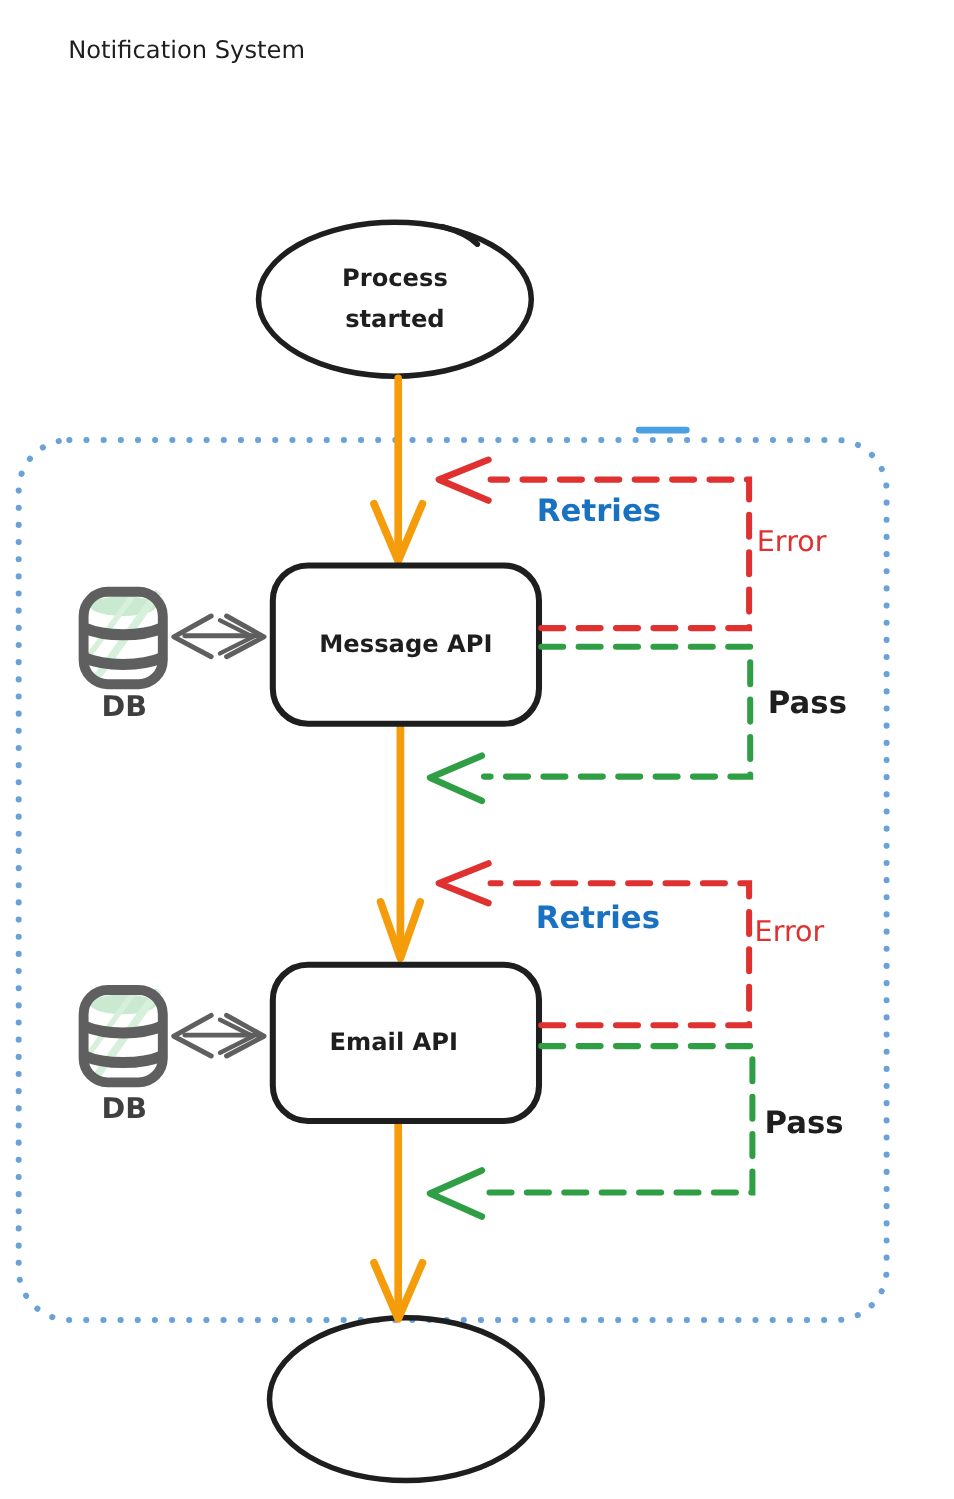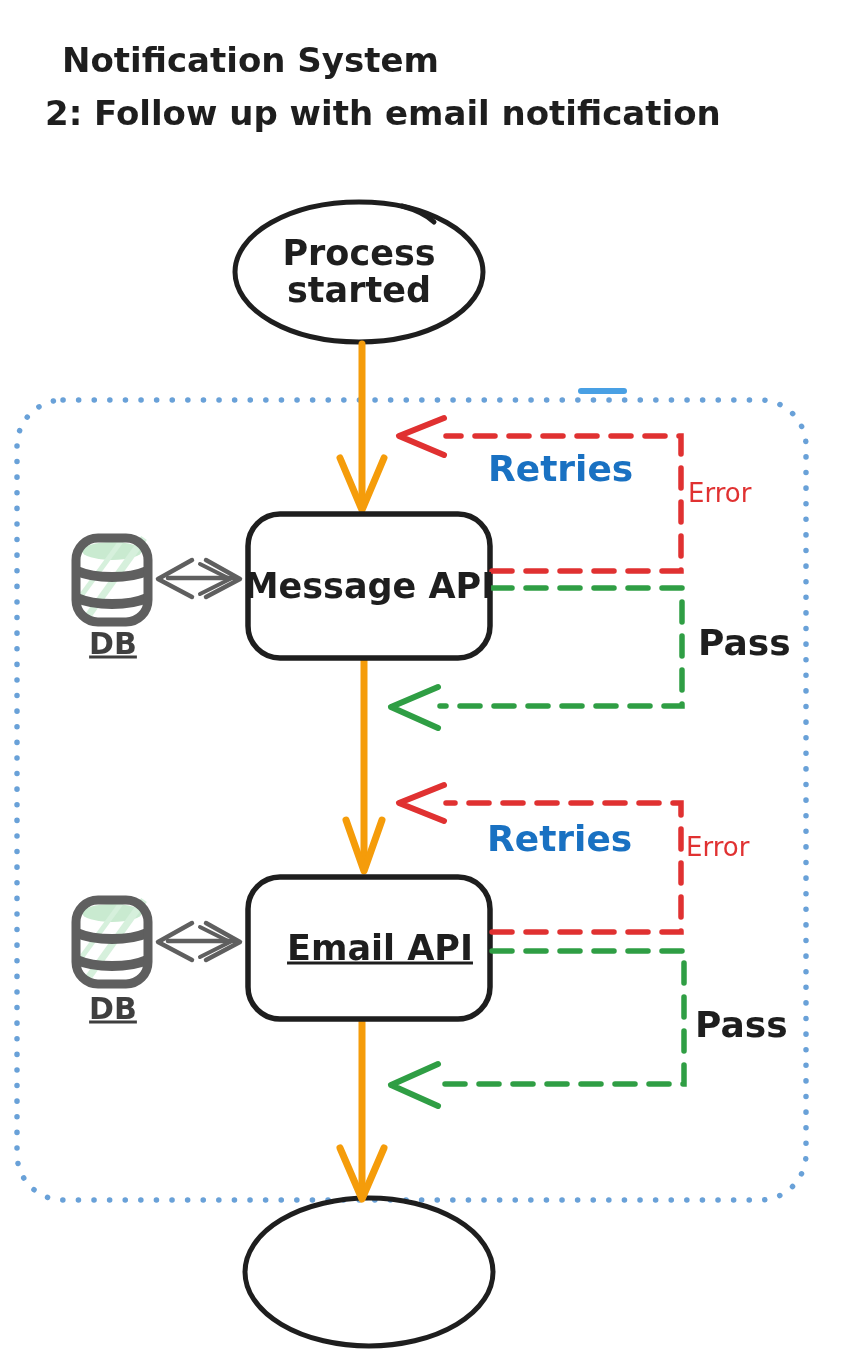--- a/index.html
+++ b/index.html
@@ -16,28 +16,28 @@
     --db-stripe:#d6f0dc;
     --db-text:#3f3f3f;
   }
   html,body{margin:0;padding:0;background:#fff;}
   .canvas{
     position:relative;width:867px;height:1363px;background:#ffffff;
     overflow:hidden;font-family:"DejaVu Sans",sans-serif;color:var(--ink);
   }
   .canvas svg{position:absolute;left:0;top:0;}
   .lbl{position:absolute;white-space:nowrap;}
-  .title-block{position:absolute;left:45px;top:20px;font-size:34px;font-weight:bold;line-height:53px;color:var(--ink);margin-top:14px;}
+  .title-block{position:absolute;left:45px;top:20px;font-size:22px;font-weight:normal;line-height:53px;color:var(--ink);}
   .title-line1{padding-left:17px;}
-  .node-label{position:absolute;transform:translate(-50%,-50%);font-size:35px;font-weight:bold;color:var(--ink);text-align:center;line-height:37px;}
-  .edge-label{font-size:36px;font-weight:bold;}
+  .node-label{position:absolute;transform:translate(-50%,-50%);font-size:22px;font-weight:bold;color:var(--ink);text-align:center;line-height:37px;}
+  .edge-label{font-size:28px;font-weight:bold;}
   .retries{color:var(--blue);}
   .error{color:var(--red);font-size:26px;font-weight:normal;}
   .pass{color:var(--ink);}
-  .db-label{position:absolute;transform:translate(-50%,-50%);font-size:30px;font-weight:bold;color:var(--db-text);text-decoration:underline;}
+  .db-label{position:absolute;transform:translate(-50%,-50%);font-size:26px;font-weight:bold;color:var(--db-text);}
   .brand{position:absolute;left:577px;top:344px;font-family:"Liberation Sans",sans-serif;font-size:35px;font-weight:700;color:var(--brand);letter-spacing:.5px;}
   .brand-underline{position:absolute;left:578px;top:388px;width:49px;height:6px;border-radius:3px;background:var(--brand-underline);}
   
   .s-ink{stroke:var(--ink);fill:none;}
   .s-orange{stroke:var(--orange);fill:none;}
   .s-red{stroke:var(--red);fill:none;}
   .s-green{stroke:var(--green);fill:none;}
   .s-gray{stroke:var(--gray);fill:none;}
 </style>
 </head>
@@ -123,28 +123,27 @@
     <g>
       <line x1="168" y1="941" x2="236" y2="941" class="s-gray" stroke-width="4.5" stroke-linecap="round"></line>
       <polyline points="192,923 158,942 192,960" class="s-gray" stroke-width="4.5" stroke-linecap="round" stroke-linejoin="round"></polyline>
       <polyline points="206,923 240,942 206,960" class="s-gray" stroke-width="4.5" stroke-linecap="round" stroke-linejoin="round"></polyline>
       <polyline points="200,927 230,942 200,957" class="s-gray" stroke-width="4" stroke-linecap="round" stroke-linejoin="round"></polyline>
     </g>
   </svg>
 
   <div class="title-block">
     <div class="title-line1">Notification System</div>
-    <div>2: Follow up with email notification</div>
   </div>
 
   <div class="brand-underline"></div>
 
   <div class="node-label" style="left:359px;top:272px;width:170px;white-space:normal;">Process started</div>
   <div class="node-label" style="left:369px;top:586px;">Message API</div>
-  <div class="node-label" style="left:380px;top:948px;text-decoration:underline;">Email API</div>
+  <div class="node-label" style="left:358px;top:948px;">Email API</div>
 
   <div class="db-label" style="left:113px;top:643px;">DB</div>
   <div class="db-label" style="left:113px;top:1008px;">DB</div>
 
   <div class="lbl edge-label retries" style="left:488px;top:448px;">Retries</div>
   <div class="lbl error" style="left:688px;top:478px;">Error</div>
   <div class="lbl edge-label pass" style="left:698px;top:622px;">Pass</div>
 
   <div class="lbl edge-label retries" style="left:487px;top:818px;">Retries</div>
   <div class="lbl error" style="left:686px;top:832px;">Error</div>

